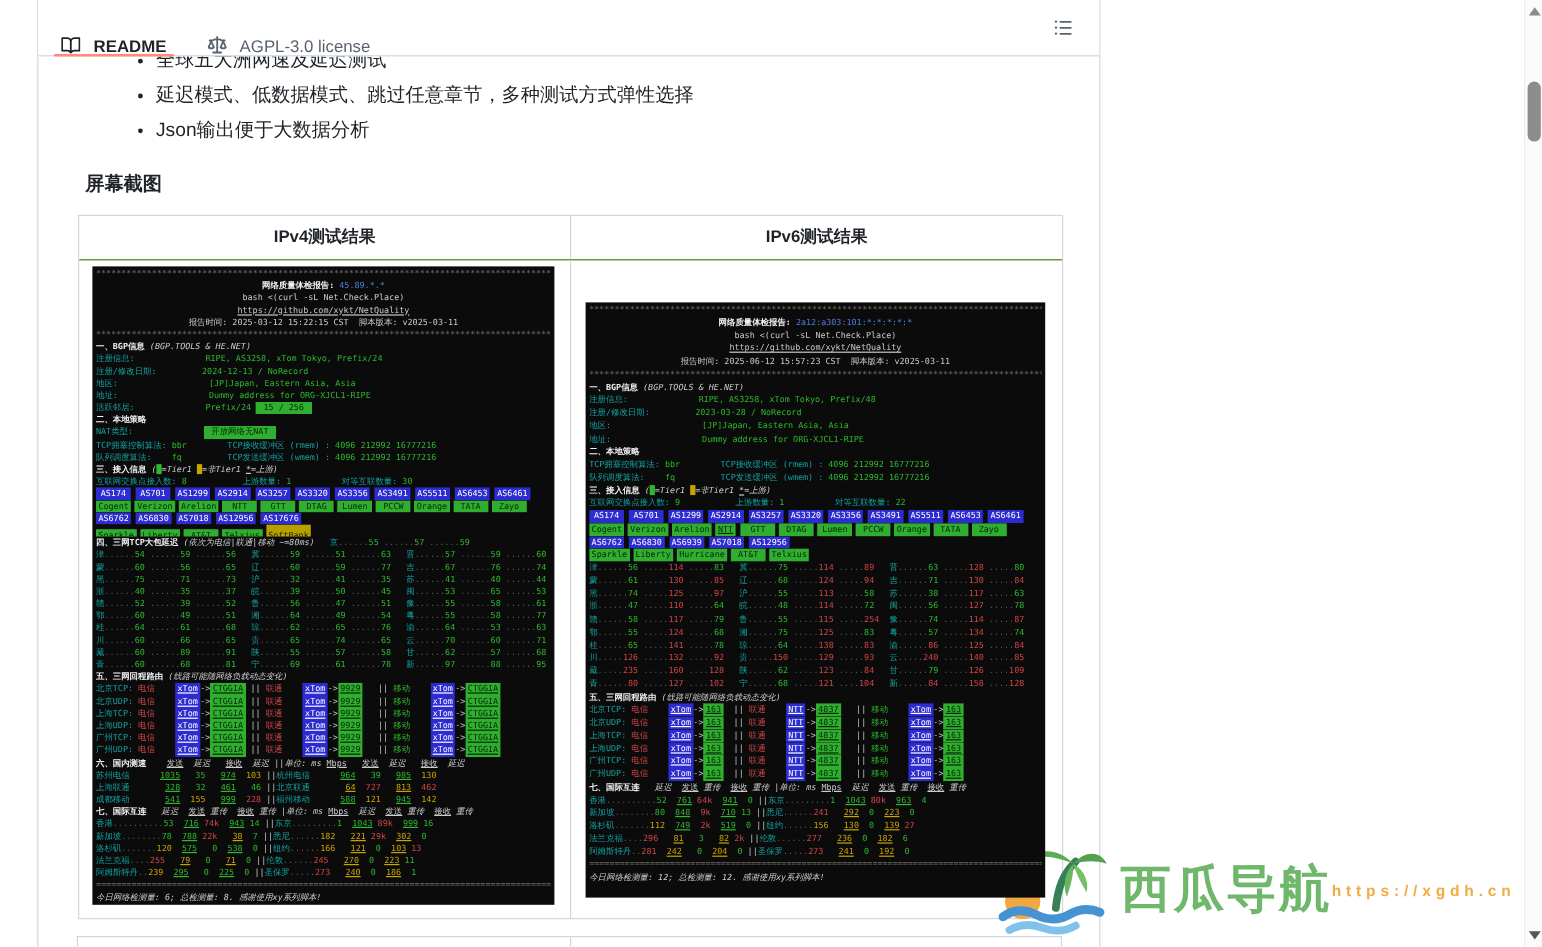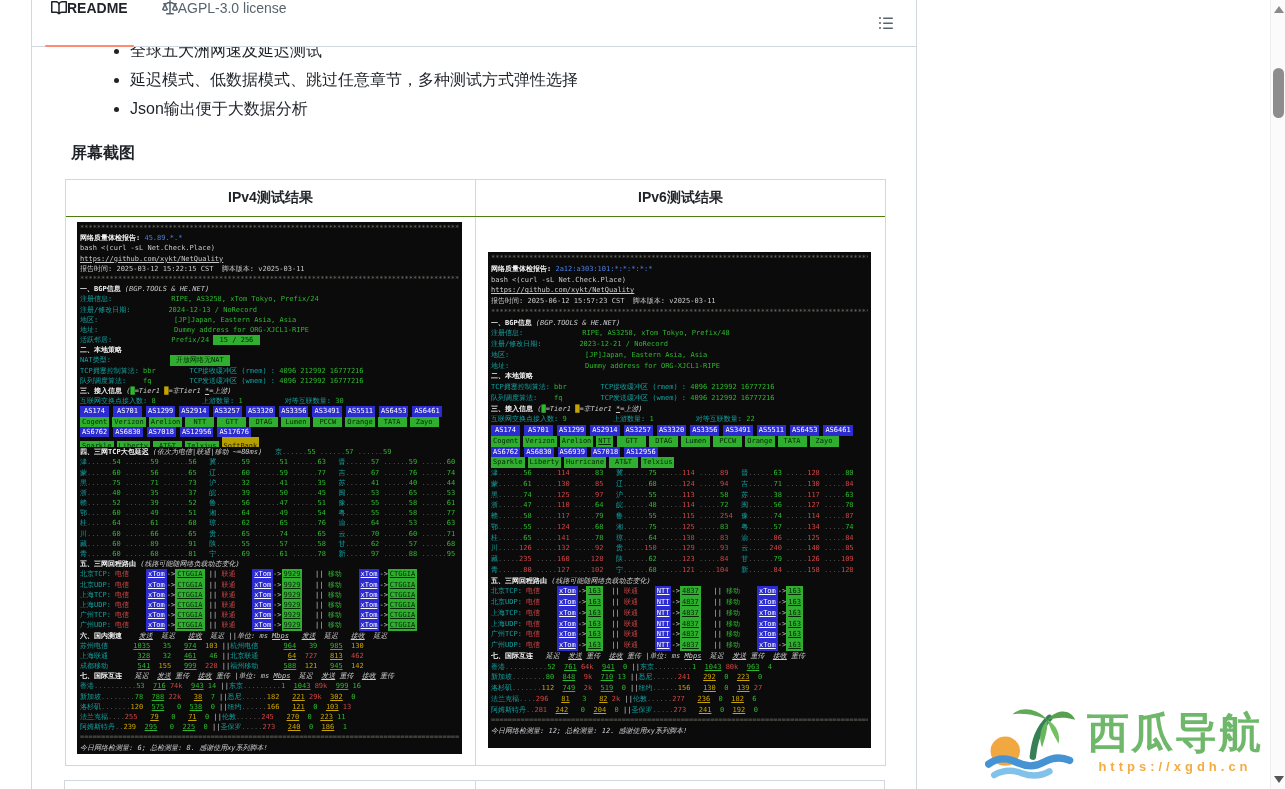--- a/index.html
+++ b/index.html
@@ -1,20 +1,20 @@
 <!DOCTYPE html>
 <html><head>
 <meta charset="utf-8">
 <style>
 *{margin:0;padding:0;box-sizing:border-box}
 html,body{width:1285px;height:789px;background:#fff;font-family:"Liberation Sans",sans-serif;overflow:hidden}
 .page{position:relative;width:1285px;height:789px;background:#fff}
 .card{position:absolute;left:31px;top:0;width:886px;height:789px;border-left:1px solid #d0d7de;border-right:1px solid #d0d7de;background:#fff}
 .readme-bar{position:absolute;left:0;top:0;width:100%;height:47px;background:#fff;border-bottom:1px solid #d0d7de;display:flex;align-items:center;padding:0 16px 0 9px;z-index:6}
-.tab{display:flex;align-items:flex-start;gap:0;height:100%;padding:0 10px;position:relative;cursor:pointer}
+.tab{display:flex;align-items:flex-end;gap:11px;height:100%;padding:0 10px;position:relative;cursor:pointer}
 .tab-label{font-size:14px;font-weight:600;color:#1f2328}
 .tab-underline{position:absolute;left:4px;right:4px;bottom:-1px;height:2px;background:#fd8c73;border-radius:2px}
 .license-tab{margin-left:14px}
 .license-label{font-size:14px;font-weight:400;color:#59636e}
 .icon16{width:16px;height:16px;fill:#59636e;flex:0 0 auto}
 .book-ic{fill:#1f2328}
 .outline-btn{margin-left:auto;width:28px;height:28px;display:flex;align-items:center;justify-content:center;border-radius:6px;cursor:pointer}
 .content{position:absolute;left:0;top:0;width:886px;height:789px}
 .bullets{position:absolute;left:80px;top:40px;list-style:disc;padding-left:18px;z-index:1}
 .bullets li{font-size:16px;line-height:21px;margin-bottom:8px;color:#1f2328}
@@ -28,41 +28,41 @@
 .shot-td:first-child{border-right:1px solid #d0d7de}
 .next-table{position:absolute;left:64px;top:780px;width:821px;height:9px;border:1px solid #d0d7de;border-bottom:none;background:#fff}
 .next-table .ndiv{position:absolute;left:410px;top:0;bottom:0;width:1px;background:#d0d7de}
 
 .term{position:absolute;background:#0b0b0b;font-family:"DejaVu Sans Mono",monospace;font-size:7px;padding:1px 3px;overflow:hidden;z-index:3}
 .term .tl{white-space:pre;overflow:hidden}
 .term4{left:77px;top:222px;width:385px;height:532px}
 .term4 .tl{height:10.19px;line-height:10.19px}
 .term6{left:488px;top:252px;width:383px;height:496px}
 .term6 .tl{height:10.75px;line-height:10.75px}
-.ctr{}
+.ctr{text-align:center}
 .w{color:#c9c9c9}.b{color:#f0f0f0;font-weight:bold}
-.i{color:#cccccc;font-style:italic}.iu{color:#cccccc;font-style:italic;text-decoration:underline}
+.i{color:#cccccc;font-style:italic}.iu{color:#cccccc;text-decoration:underline}
 .c{color:#14a0a0}
 .g{color:#2eb82e}.gu{color:#2eb82e;text-decoration:underline}
 .y{color:#c9a400}.yu{color:#c9a400;text-decoration:underline}
 .r{color:#d04545}
 .bl{color:#4d7fe0}
 .lk{color:#c9c9c9;text-decoration:underline}
 .u{color:#c9c9c9;text-decoration:underline}
 .d{color:#6e6e64}.dt{color:#575757}
 .bb,.bbu{background:#2c2cd0;color:#fff;padding:0 2px;display:inline-block;text-align:center}
 .bb{min-width:29px;margin-right:4px}
 .bbu{text-decoration:underline}
 .gb,.gbu{background:#2fae2f;color:#052805;padding:0 2px;display:inline-block;text-align:center}
 .gb{min-width:29px;margin-right:3px}
 .gbu{text-decoration:underline}
 .ybu{background:#b5a000;color:#201c00;padding:4px 2px;display:inline-block;text-align:center;min-width:29px;margin-right:6px;text-decoration:underline}
 
 .wm{position:absolute;right:22px;bottom:6px;display:flex;align-items:center;gap:10px;z-index:2;opacity:.96}
-.wm-texts{display:flex;flex-direction:column;align-items:center}
+.wm-texts{display:flex;flex-direction:row;align-items:center}
 .wm-name{font-size:42px;font-weight:700;color:#69b565;letter-spacing:2px;line-height:48px}
 .wm-url{font-size:13px;font-weight:700;color:#f2a93b;letter-spacing:4px;margin-top:2px}
 
 .sbar{position:absolute;right:0;top:0;width:15px;height:789px;background:#fbfbfb;border-left:1px solid #eee;z-index:10}
 .sb-up{position:absolute;top:6px;left:3px;width:0;height:0;border-left:5px solid transparent;border-right:5px solid transparent;border-bottom:7px solid #8a8a8a;cursor:pointer}
 .sb-thumb{position:absolute;left:2px;top:68px;width:11px;height:50px;background:#8d8d8d;border-radius:6px;cursor:pointer}
 .sb-down{position:absolute;bottom:6px;left:3px;width:0;height:0;border-left:5px solid transparent;border-right:5px solid transparent;border-top:7px solid #555;cursor:pointer}
 </style>
 </head>
 <body>
@@ -171,21 +171,21 @@
     </div>
   <div id="term6" class="term term6">
       <div class="tl"><span class="d">**********************************************************************************************</span></div>
       <div class="tl ctr"><span class="b">网络质量体检报告: </span><span class="bl">2a12:a303:101:*:*:*:*:*</span></div>
       <div class="tl ctr"><span class="w">bash &lt;(curl -sL Net.Check.Place)</span></div>
       <div class="tl ctr"><span class="lk">https://github.com/xykt/NetQuality</span></div>
       <div class="tl ctr"><span class="w">报告时间: 2025-06-12 15:57:23 CST  脚本版本: v2025-03-11</span></div>
       <div class="tl"><span class="d">**********************************************************************************************</span></div>
       <div class="tl"><span class="b">一、BGP信息 </span><span class="i">(BGP.TOOLS &amp; HE.NET)</span></div>
       <div class="tl"><span class="c">注册信息:</span><span class="w">              </span><span class="g">RIPE, AS3258, xTom Tokyo, Prefix/48</span></div>
-      <div class="tl"><span class="c">注册/修改日期:</span><span class="w">         </span><span class="g">2023-12-21 / NoRecord</span></div>
+      <div class="tl"><span class="c">注册/修改日期:</span><span class="w">         </span><span class="g">2023-03-28 / NoRecord</span></div>
       <div class="tl"><span class="c">地区:</span><span class="w">                  </span><span class="g">[JP]Japan, Eastern Asia, Asia</span></div>
       <div class="tl"><span class="c">地址:</span><span class="w">                  </span><span class="g">Dummy address for ORG-XJCL1-RIPE</span></div>
       <div class="tl"><span class="b">二、本地策略</span></div>
       <div class="tl"><span class="c">TCP拥塞控制算法: </span><span class="g">bbr</span><span class="w">        </span><span class="c">TCP接收缓冲区 (rmem) : </span><span class="g">4096 212992 16777216</span></div>
       <div class="tl"><span class="c">队列调度算法:    </span><span class="g">fq</span><span class="w">         </span><span class="c">TCP发送缓冲区 (wmem) : </span><span class="g">4096 212992 16777216</span></div>
       <div class="tl"><span class="b">三、接入信息 </span><span class="i">(</span><span class="g">█</span><span class="i">=Tier1 </span><span class="y">█</span><span class="i">=非Tier1 </span><span class="u">*</span><span class="i">=上游)</span></div>
       <div class="tl"><span class="c">互联网交换点接入数: </span><span class="g">9</span><span class="w">           </span><span class="c">上游数量: </span><span class="g">1</span><span class="w">          </span><span class="c">对等互联数量: </span><span class="g">22</span></div>
       <div class="tl"><span class="bb">AS174</span><span class="bb">AS701</span><span class="bb">AS1299</span><span class="bb">AS2914</span><span class="bb">AS3257</span><span class="bb">AS3320</span><span class="bb">AS3356</span><span class="bb">AS3491</span><span class="bb">AS5511</span><span class="bb">AS6453</span><span class="bb">AS6461</span></div>
       <div class="tl"><span class="gb">Cogent</span><span class="gb">Verizon</span><span class="gb">Arelion</span><span class="gbu">NTT</span><span class="w"> </span><span class="gb">GTT</span><span class="gb">DTAG</span><span class="gb">Lumen</span><span class="gb">PCCW</span><span class="gb">Orange</span><span class="gb">TATA</span><span class="gb">Zayo</span></div>
       <div class="tl"><span class="bb">AS6762</span><span class="bb">AS6830</span><span class="bb">AS6939</span><span class="bb">AS7018</span><span class="bb">AS12956</span></div>

